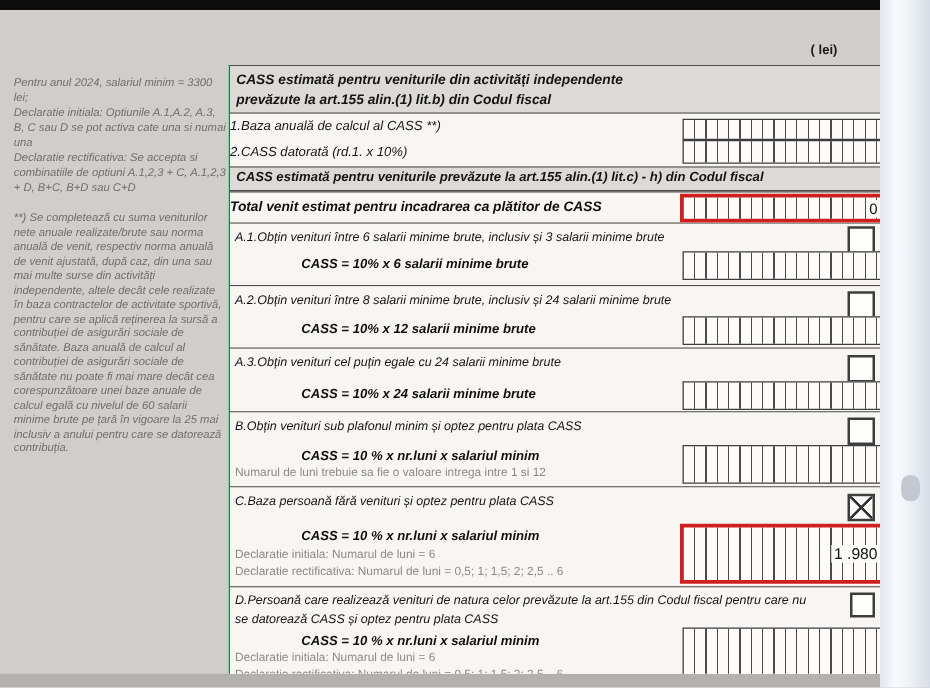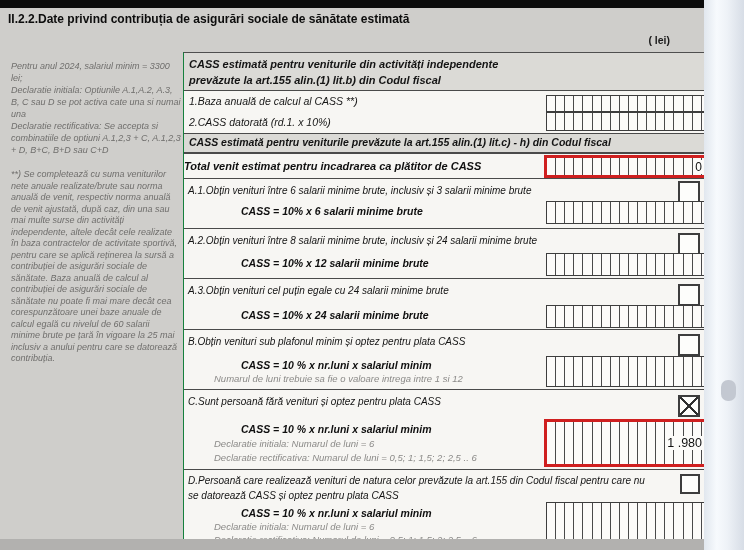--- a/index.html
+++ b/index.html
@@ -19,32 +19,32 @@
 
   .form { position:absolute; left:183px; top:44px; width:527px; height:487px; background:#f7f6f3; border-left:1px solid #15803d; border-top:1px solid #4f4f4f; }
 
   .f-header { background:#dbdad6; font-style:italic; font-weight:bold; color:#141414; padding-left:5px; border-bottom:1px solid #4a4a4a; }
   .h1 { height:38px; font-size:11px; line-height:16px; padding-top:3px; }
   .h2 { height:20px; font-size:10.5px; line-height:16px; border-top:1px solid #4a4a4a; }
 
   .f-row { position:relative; background:#f7f6f3; }
   .r1 { height:21px; }
   .r2 { height:21px; }
-  .r1 .row-label, .r2 .row-label { font-style:italic; font-size:10.5px; line-height:21px; padding-left:5px; color:#161616; }
+  .r1 .row-label, .r2 .row-label { font-style:italic; font-size:10.5px; line-height:21px; color:#161616; }
 
   .total-row { height:26px; border-top:1px solid #4a4a4a; border-bottom:1px solid #4a4a4a; }
   .total-row .row-label { font-style:italic; font-weight:bold; font-size:11px; line-height:25px; padding-left:0; color:#0f0f0f; }
 
   .opt { position:relative; border-bottom:1px solid #4a4a4a; background:#f7f6f3; overflow:hidden; }
   .opt-a1 { height:50px; } .opt-a2 { height:50px; } .opt-a3 { height:51px; }
   .opt-b { height:60px; } .opt-c { height:80px; } .opt-d { height:73px; border-bottom:none; }
 
   .opt-label { position:absolute; left:4px; top:4px; width:470px; font-style:italic; font-size:10px; line-height:15px; color:#141414; }
   .formula { position:absolute; left:57px; font-style:italic; font-weight:bold; font-size:10.5px; line-height:13px; color:#0f0f0f; }
-  .gnote { position:absolute; left:4px; font-style:italic; font-size:9.5px; line-height:12px; color:#8b8a88;margin-left:26px; }
+  .gnote { position:absolute; left:4px; font-size:9.5px; line-height:12px; color:#8b8a88; }
 
   .checkbox { position:absolute; right:10px; width:22px; height:22px; border:2px solid #3d3d3d; background:#fdfdfb; }
   .checkbox.checked { background:
       linear-gradient(to top right, transparent 45%, #2f2f2f 47%, #2f2f2f 53%, transparent 55%),
       linear-gradient(to top left,  transparent 45%, #2f2f2f 47%, #2f2f2f 53%, transparent 55%), #fdfdfb; }
 
   .comb { position:absolute; right:1px; width:163px; background-color:#fcfbf9;
           background-image:repeating-linear-gradient(to right, transparent 0 8.1px, #4a4a4a 8.1px 9.1px);
           border:1.5px solid #3d3d3d; }
   .comb.red { border:3px solid #cf1f1f; width:166px; right:0; }
@@ -53,21 +53,20 @@
   .rightstrip { position:absolute; right:0; top:0; width:40px; height:550px; z-index:4;
      background:linear-gradient(to right,#e1e7ee 0%,#f7fafd 32%,#eef2f7 58%,#d7dde6 100%); }
   .thumb { position:absolute; left:17px; top:380px; width:15px; height:21px; background:#c3c8d1; border-radius:7px; }
 </style>
 </head>
 <body>
 
 <div class="topbar"></div>
 
 <div class="page">
-  <div class="title">II.2.2.Date privind contribuția de asigurări sociale de sănătate estimată</div>
   <div class="lei">( lei)</div>
 
   <div class="sidebar">
     <div class="note1">Pentru anul 2024, salariul minim = 3300 lei;
 Declaratie initiala: Optiunile A.1,A.2, A.3, B, C sau D se pot activa cate una si numai una
 Declaratie rectificativa: Se accepta si combinatiile de optiuni A.1,2,3 + C, A.1,2,3 + D, B+C, B+D sau C+D</div>
     <div class="note2">**) Se completează cu suma veniturilor nete anuale realizate/brute sau norma anuală de venit, respectiv norma anuală de venit ajustată, după caz, din una sau mai multe surse din activități independente, altele decât cele realizate în baza contractelor de activitate sportivă, pentru care se aplică reținerea la sursă a contribuției de asigurări sociale de sănătate. Baza anuală de calcul al contribuției de asigurări sociale de sănătate nu poate fi mai mare decât cea corespunzătoare unei baze anuale de calcul egală cu nivelul de 60 salarii minime brute pe țară în vigoare la 25 mai inclusiv a anului pentru care se datorează contribuția.</div>
   </div>
 
   <div class="form">
@@ -119,21 +118,21 @@
 
     <div class="opt opt-b">
       <div class="opt-label">B.Obțin venituri sub plafonul minim și optez pentru plata CASS</div>
       <div class="checkbox" style="top:4px;"></div>
       <div class="formula" style="top:29px;">CASS = 10 % x nr.luni x salariul minim</div>
       <div class="gnote" style="top:43px;">Numarul de luni trebuie sa fie o valoare intrega intre 1 si 12</div>
       <div class="comb" style="top:26px; height:31px;"></div>
     </div>
 
     <div class="opt opt-c">
-      <div class="opt-label">C.Sunt persoană fără venituri și optez pentru plata CASS</div>
+      <div class="opt-label">C.Baza persoană fără venituri și optez pentru plata CASS</div>
       <div class="checkbox checked" style="top:5px;"></div>
       <div class="formula" style="top:33px;">CASS = 10 % x nr.luni x salariul minim</div>
       <div class="gnote" style="top:48px;">Declaratie initiala: Numarul de luni = 6</div>
       <div class="gnote" style="top:62px;">Declaratie rectificativa: Numarul de luni = 0,5; 1; 1,5; 2; 2,5 .. 6</div>
       <div class="comb red" style="top:29px; height:48px;">
         <span class="comb-value" style="font-size:12.5px;">1 .980</span>
       </div>
     </div>
 
     <div class="opt opt-d">

